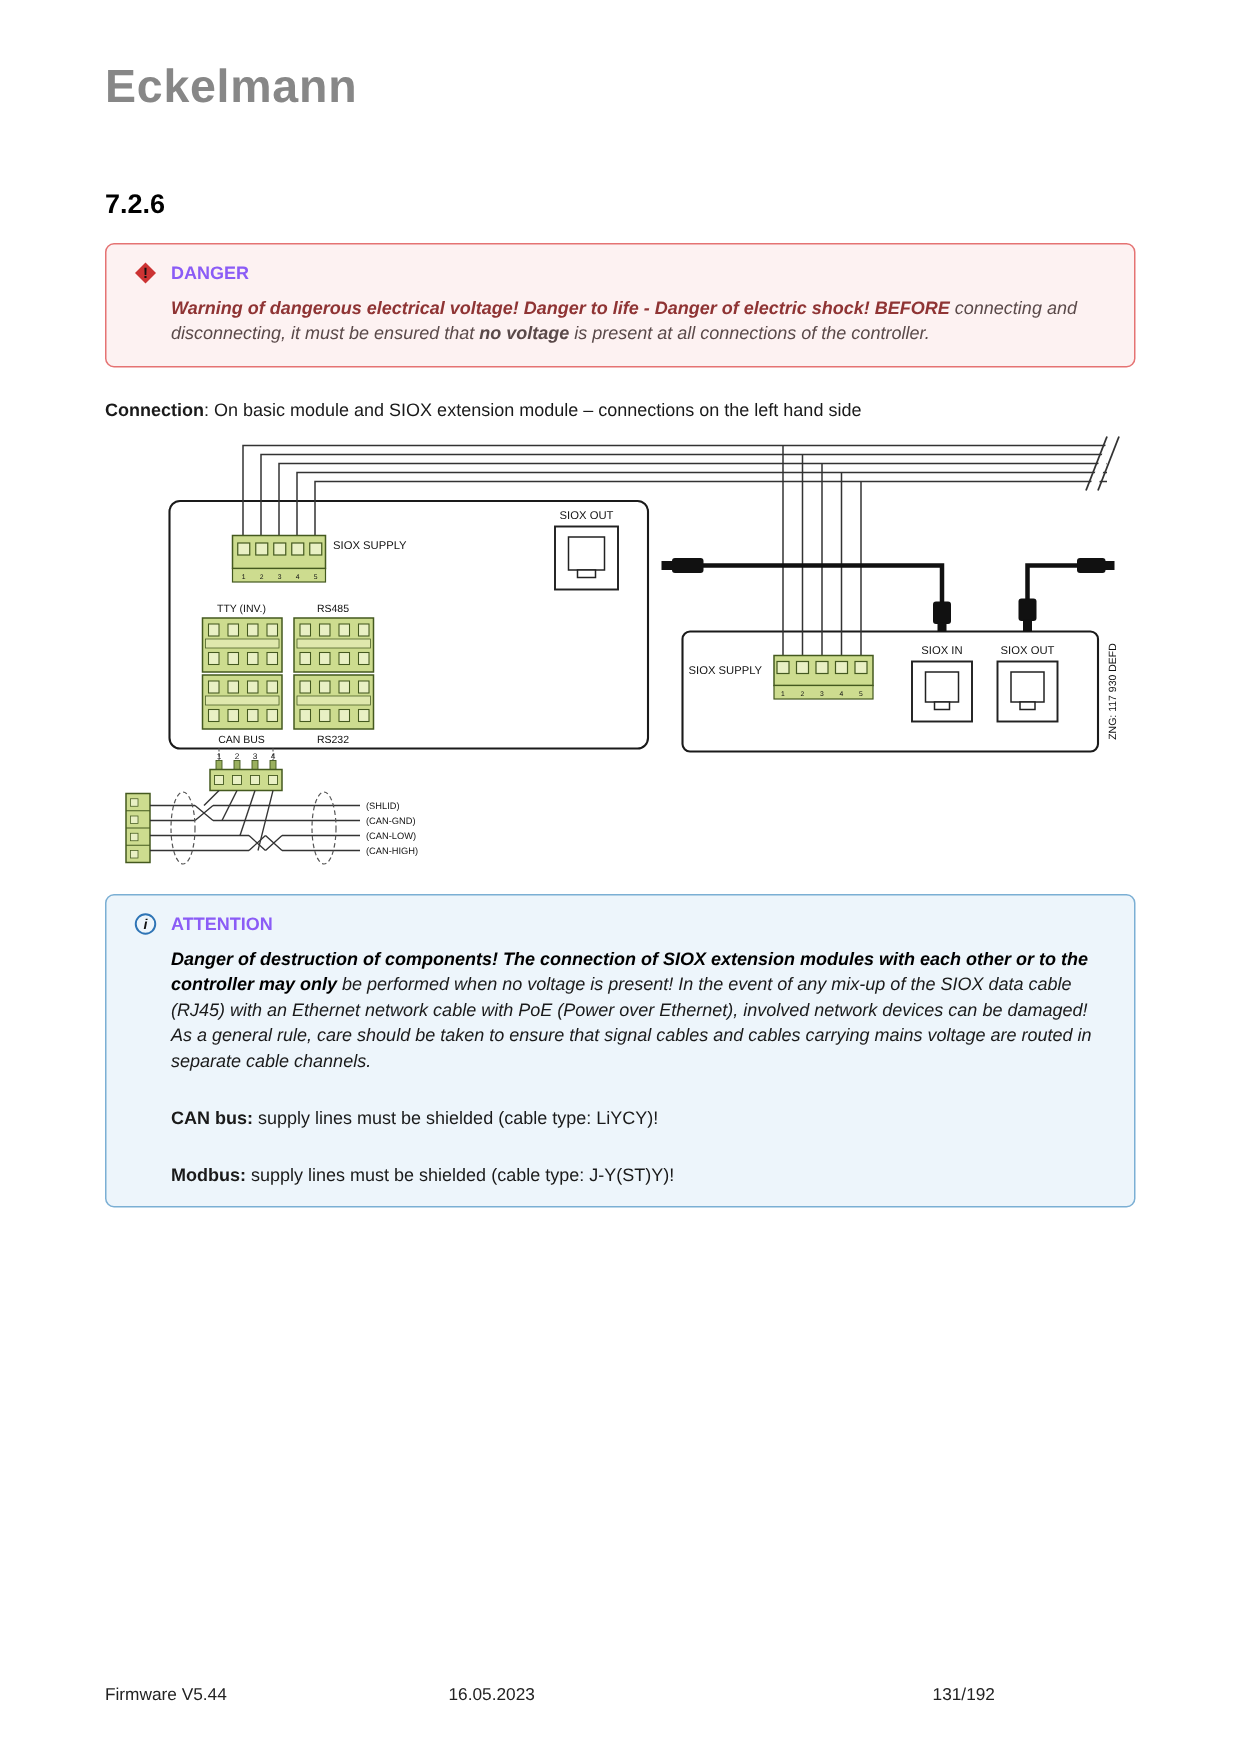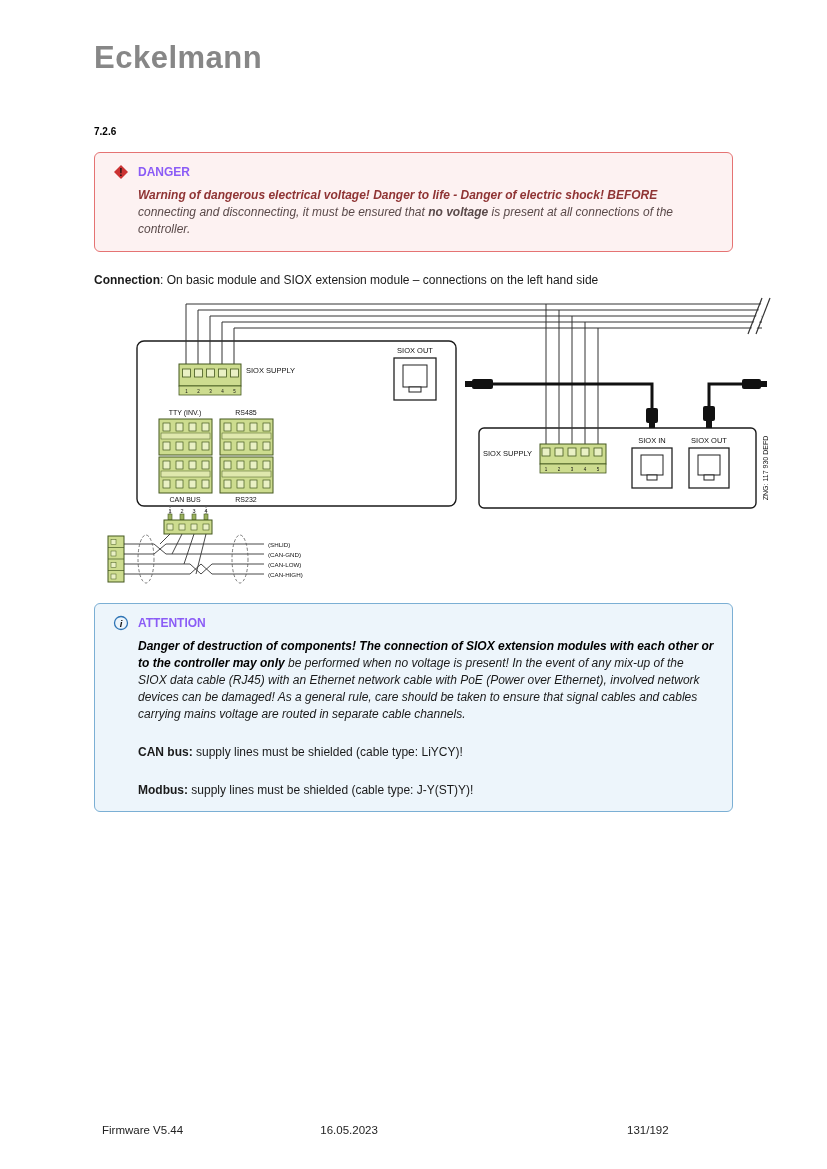--- a/index.html
+++ b/index.html
@@ -1,35 +1,35 @@
 <!DOCTYPE html>
 <html><head>
 <meta charset="utf-8">
 <style>
   * { margin:0; padding:0; box-sizing:border-box; }
   html,body { width:827px; }
   body { height:1169px; background:#ffffff; font-family:"Liberation Sans",sans-serif; color:#1a1a1a; position:relative; overflow:hidden; }
-  .page { padding:0 94px; }
+  .page { padding:0 70px; }
   .logo { padding-top:40px; font-size:31px; font-weight:bold; color:#878787; letter-spacing:0.5px; }
-  .heading { margin-top:50px; font-size:10px; font-weight:bold; color:#000; display:flex; gap:16px; }
+  .heading { margin-top:50px; font-size:18px; font-weight:bold; color:#000; display:flex; gap:16px; }
   .notice { border-radius:6px; padding:11px 18px 12px; margin-top:15px; }
   .danger { border:1px solid #e57373; background:#fdf2f2; }
   .attention { border:1px solid #7bafd4; background:#edf5fb; margin-top:7px; }
   .notice-header { display:flex; align-items:center; gap:9px; }
   .notice-title { font-size:12px; font-weight:bold; color:#8b5cf6; }
   .notice-body { margin:7px 0 1px 25px; font-size:12px; line-height:1.42;font-style:italic; }
   .danger .notice-body { color:#5a4a4a; }
   .danger-bold { color:#8f3434; font-weight:bold; }
   .attention .notice-body { color:#1a1a1a; }
   .attention .notice-body b { color:#000; }
   .attn-line { font-size:12px; line-height:1.42; margin-left:25px;margin-top:21px; }
   .connection { margin-top:21px; font-size:12px; }
   .diagram { margin-top:9px; height:300px; }
   svg text { font-family:"Liberation Sans",sans-serif; fill:#111; }
-  .footer { position:absolute; left:70px; right:70px; bottom:33px; display:flex; font-size:11.5px; color:#222;margin-left:32px; }
+  .footer { position:absolute; left:70px; right:70px; bottom:33px; display:flex; font-size:11.5px; color:#222; }
   .footer span:nth-child(1){ flex:1; text-align:left; }
   .footer span:nth-child(2){ flex:1; }
   .footer span:nth-child(3){ flex:1; text-align:center; }
 </style>
 </head>
 <body>
 
 <div class="page">
 
   <div class="logo">Eckelmann</div>

